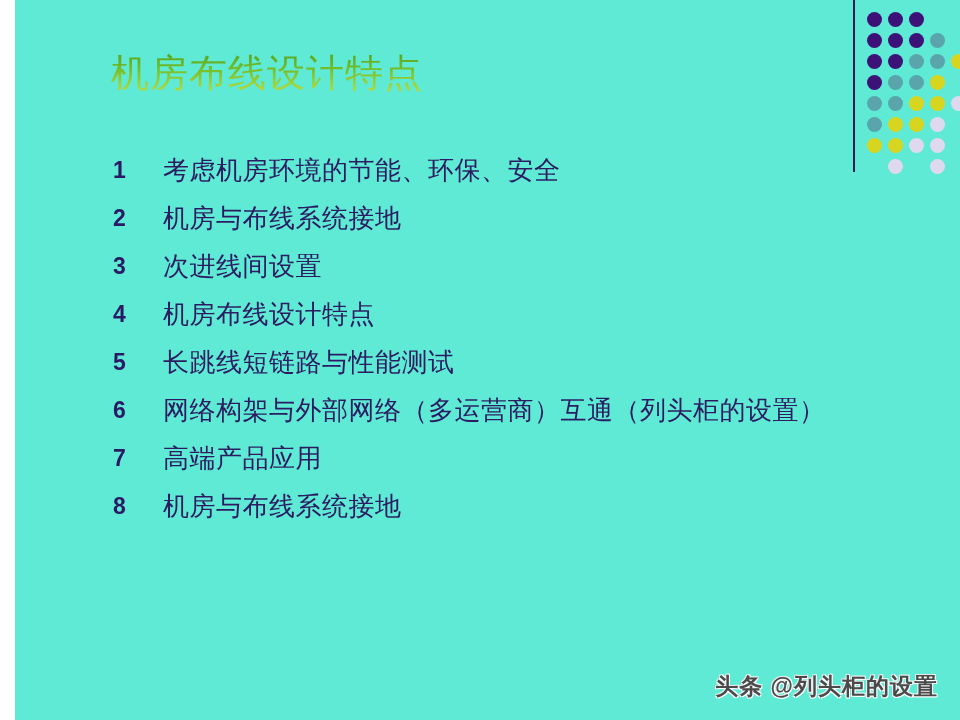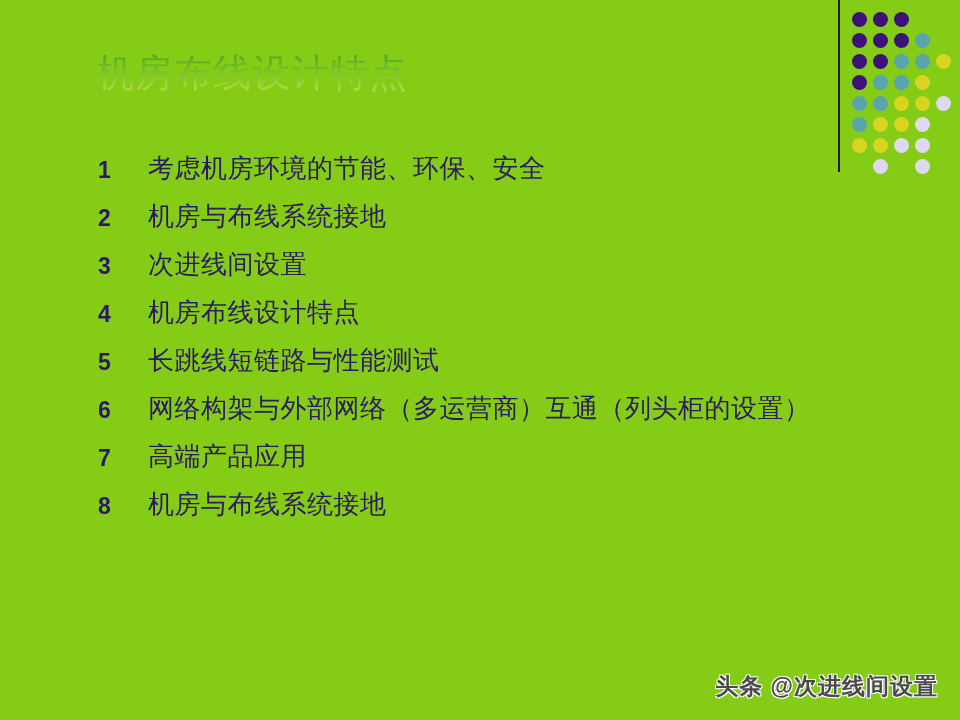--- a/index.html
+++ b/index.html
@@ -11,21 +11,22 @@
     width: 960px;
     height: 720px;
     position: relative;
     overflow: hidden;
     font-family: "Liberation Serif", "DejaVu Serif", serif;
   }
 
   .slide {
     position: absolute;
     inset: 0;
-    background: #84cc16;
+    background: #5eead4;
+    margin-left: 15px;
   }
 
   
   .title {
     position: absolute;
     left: 96px;
     top: 48px;
     font-family: "Liberation Serif", "DejaVu Serif", serif;
     font-size: 38px;
     line-height: 50px;
@@ -55,21 +56,21 @@
     flex: 0 0 auto;
     width: 50px;
     font-family: "Liberation Sans", "DejaVu Sans", sans-serif;
     font-weight: bold;
     font-size: 23px;
     line-height: 37px;
     color: #2a1a63;
   }
   .item-text {
     flex: 1 1 auto;
-    font-family: Liberation Mono, monospace;
+    font-family: Liberation Sans, sans-serif;
     font-size: 26px;
     line-height: 37px;
     color: #2b1b60;
     letter-spacing: 0.5px;
   }
 
   
   .deco {
     position: absolute;
     left: 838px;
@@ -189,15 +190,15 @@
         <span class="dot" style="left: 63px; top: 105px; width: 15px; height: 15px; background: rgb(222, 217, 238);"></span>
         <span class="dot" style="left: 0px; top: 126px; width: 15px; height: 15px; background: rgb(216, 213, 32);"></span>
         <span class="dot" style="left: 21px; top: 126px; width: 15px; height: 15px; background: rgb(216, 213, 32);"></span>
         <span class="dot" style="left: 42px; top: 126px; width: 15px; height: 15px; background: rgb(222, 217, 238);"></span>
         <span class="dot" style="left: 63px; top: 126px; width: 15px; height: 15px; background: rgb(222, 217, 238);"></span>
         <span class="dot" style="left: 21px; top: 147px; width: 15px; height: 15px; background: rgb(222, 217, 238);"></span>
         <span class="dot" style="left: 63px; top: 147px; width: 15px; height: 15px; background: rgb(222, 217, 238);"></span>
       </div>
   </div>
 
-  <div class="watermark">头条 @次进线间设置</div>
+  <div class="watermark">头条 @列头柜的设置</div>
 
 </div>
 
 </body></html>

